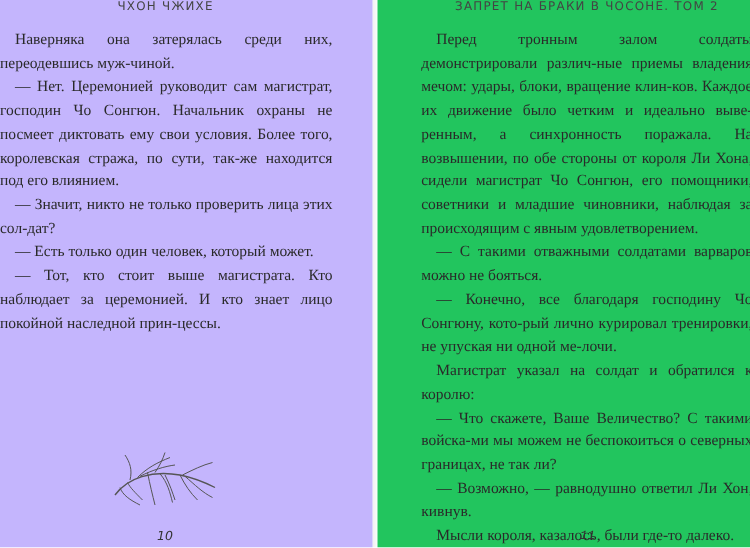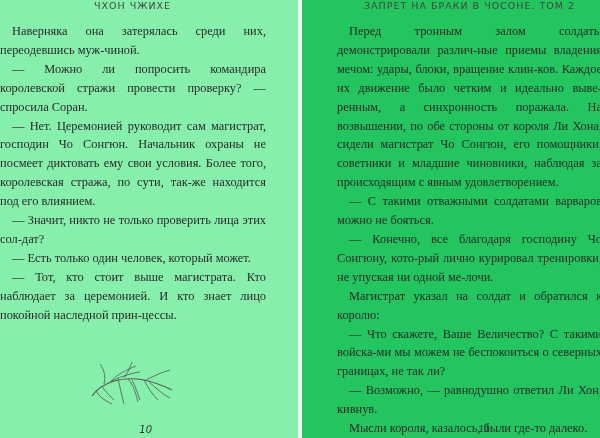--- a/index.html
+++ b/index.html
@@ -5,21 +5,21 @@
   html, body { margin: 0; padding: 0; }
   body {
     width: 600px; height: 438px; overflow: hidden;
     background: #ffffff;
     font-family: "Liberation Serif", "DejaVu Serif", serif;
     color: #2a2a2a;
     position: relative;
   }
   .spread { position: absolute; inset: 0; display: flex; }
   .page { position: relative; height: 438px; box-sizing: border-box; }
-  .page-left { width: 298px; background: #86efac; }
+  .page-left { width: 298px; background: #c4b5fd; }
   .gutter {
     width: 4px; height: 438px;
     background: linear-gradient(to right, #f1f1f1, #f7f7f7 60%, #fdfdfd);
   }
   .page-right { width: 298px; background: #22c55e; }
 
   .running-head {
     position: absolute; top: 0px; left: 0; right: 0;
     text-align: center;
     font-family: "DejaVu Sans", sans-serif;
@@ -37,34 +37,33 @@
   .page-left .body-text { left: 0px; width: 266px; }
   .page-right .body-text { left: 35px; width: 265px; }
   .body-text p { margin: 0; text-indent: 12px; }
 
   .ornament {
     position: absolute; left: 88px; top: 360px; width: 90px; height: 48px;
   }
   .folio {
     position: absolute; top: 424px;
     font-family: "DejaVu Sans", sans-serif; font-style: italic;
-    font-size: 10px; color: #333; width: 40px; text-align: right;
+    font-size: 10px; color: #333; width: 40px; text-align: center;
   }
   .page-left .folio { left: 112px; }
   .page-right .folio { left: 148px; font-family: Liberation Mono, monospace; }
 </style>
 </head>
 <body>
 
 <div class="spread">
   <div class="page page-left">
     <div class="running-head">ЧХОН ЧЖИХЕ</div>
     <div class="body-text">
       <p>Наверняка она затерялась среди них, переодевшись муж-чиной.</p>
-      <p>— Можно ли попросить командира королевской стражи провести проверку? — спросила Соран.</p>
       <p>— Нет. Церемонией руководит сам магистрат, господин Чо Сонгюн. Начальник охраны не посмеет диктовать ему свои условия. Более того, королевская стража, по сути, так-же находится под его влиянием.</p>
       <p>— Значит, никто не только проверить лица этих сол-дат?</p>
       <p>— Есть только один человек, который может.</p>
       <p>— Тот, кто стоит выше магистрата. Кто наблюдает за церемонией. И кто знает лицо покойной наследной прин-цессы.</p>
 
     </div>
     <svg class="ornament" viewBox="0 0 90 48" fill="none" stroke="#555" stroke-width="0.8">
       <path d="M4 36 C14 22, 34 16, 56 20 C66 22, 76 26, 84 30" stroke-width="1.1"></path>
       <path d="M8 30 C10 36, 16 40, 24 44"></path>
       <path d="M14 26 C16 30, 20 34, 26 40"></path>

